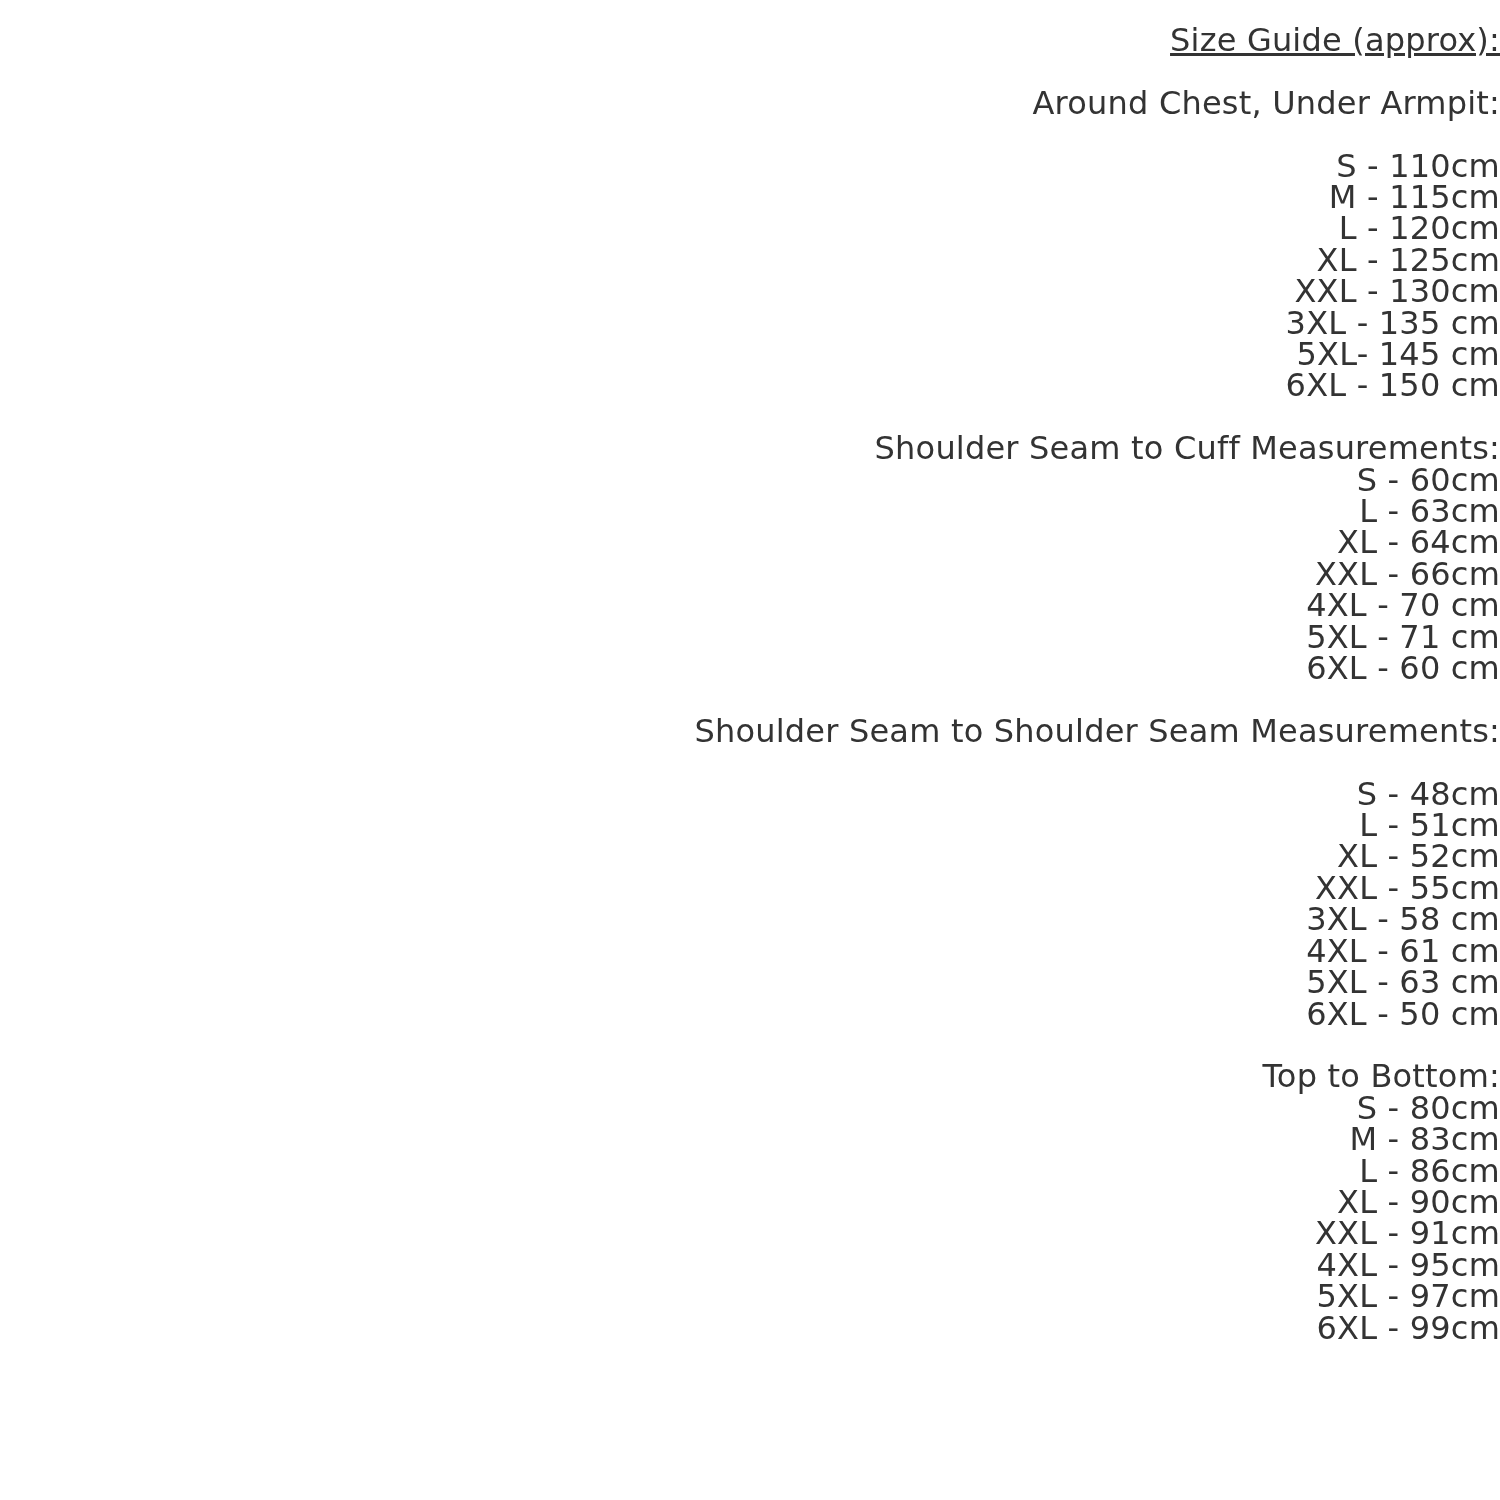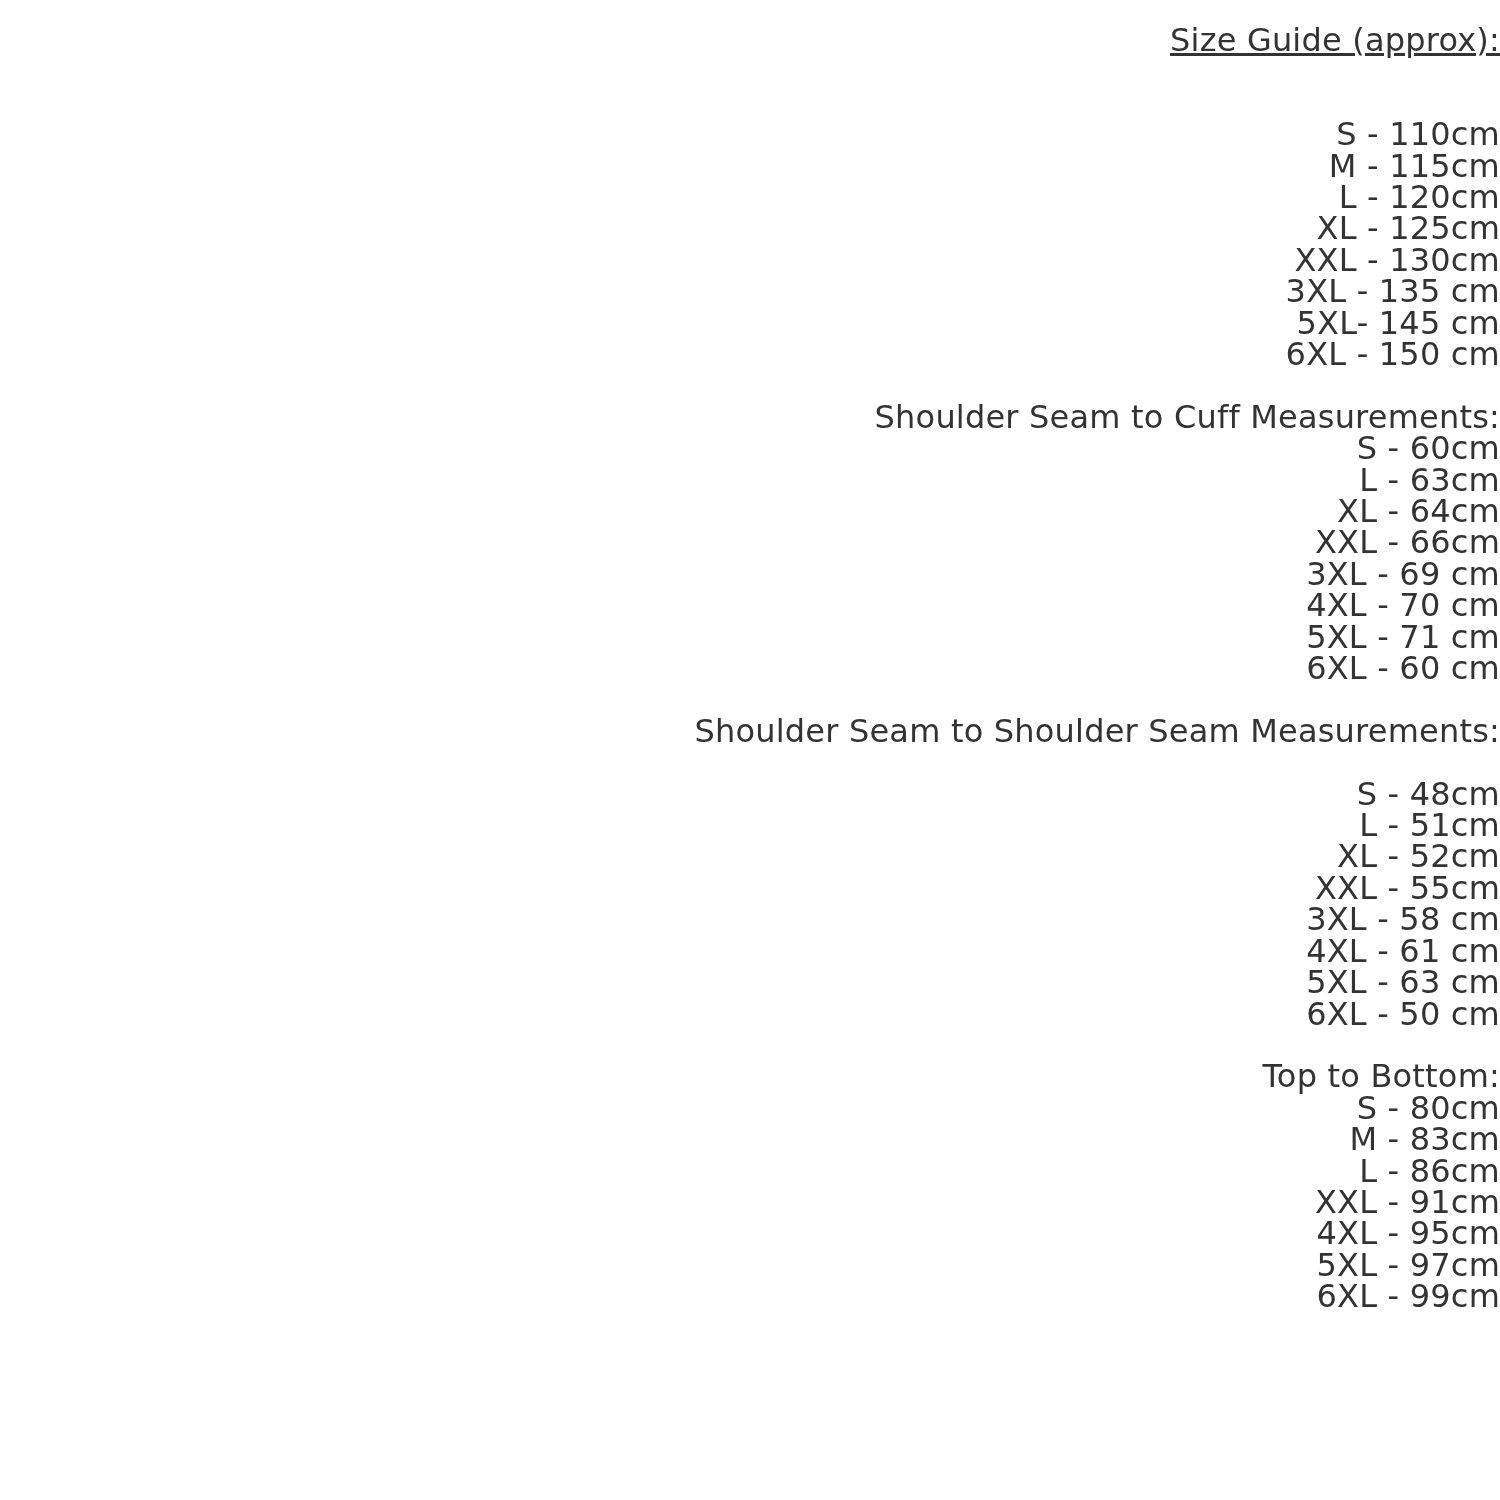--- a/index.html
+++ b/index.html
@@ -36,53 +36,54 @@
     white-space: pre;
   }
 </style>
 </head>
 <body>
 
 <div class="content">
   <div class="page-title">Size Guide (approx):</div>
   <div class="spacer"></div>
   <div id="sections">
+      <div class="section-heading">Around Chest, Under Armpit:</div>
       <div class="spacer"></div>
       <div class="size-item">S - 110cm</div>
       <div class="size-item">M - 115cm</div>
       <div class="size-item">L - 120cm</div>
       <div class="size-item">XL - 125cm</div>
       <div class="size-item">XXL - 130cm</div>
       <div class="size-item">3XL - 135 cm</div>
       <div class="size-item">5XL- 145 cm</div>
       <div class="size-item">6XL - 150 cm</div>
       <div class="spacer"></div>
       <div class="section-heading">Shoulder Seam to Cuff Measurements:</div>
       <div class="size-item">S - 60cm</div>
       <div class="size-item">L - 63cm</div>
       <div class="size-item">XL - 64cm</div>
       <div class="size-item">XXL - 66cm</div>
-      <div class="size-item">3XL - 69 cm</div>
       <div class="size-item">4XL - 70 cm</div>
       <div class="size-item">5XL - 71 cm</div>
       <div class="size-item">6XL - 60 cm</div>
       <div class="spacer"></div>
       <div class="section-heading">Shoulder Seam to Shoulder Seam Measurements:</div>
       <div class="spacer"></div>
       <div class="size-item">S - 48cm</div>
       <div class="size-item">L - 51cm</div>
       <div class="size-item">XL - 52cm</div>
       <div class="size-item">XXL - 55cm</div>
       <div class="size-item">3XL - 58 cm</div>
       <div class="size-item">4XL - 61 cm</div>
       <div class="size-item">5XL - 63 cm</div>
       <div class="size-item">6XL - 50 cm</div>
       <div class="spacer"></div>
       <div class="section-heading">Top to Bottom:</div>
       <div class="size-item">S - 80cm</div>
       <div class="size-item">M - 83cm</div>
       <div class="size-item">L - 86cm</div>
+      <div class="size-item">XL - 90cm</div>
       <div class="size-item">XXL - 91cm</div>
       <div class="size-item">4XL - 95cm</div>
       <div class="size-item">5XL - 97cm</div>
       <div class="size-item">6XL - 99cm</div>
     </div>
 </div>
 
 </body></html>

